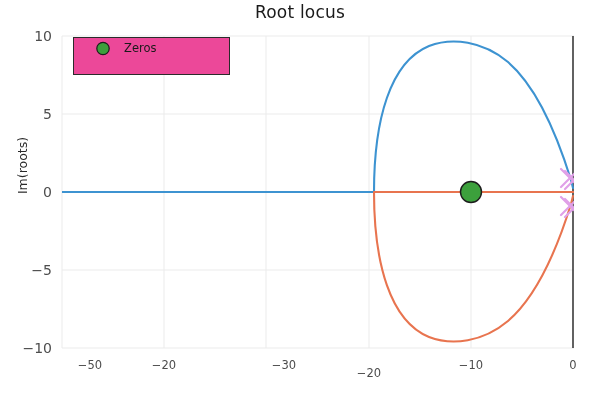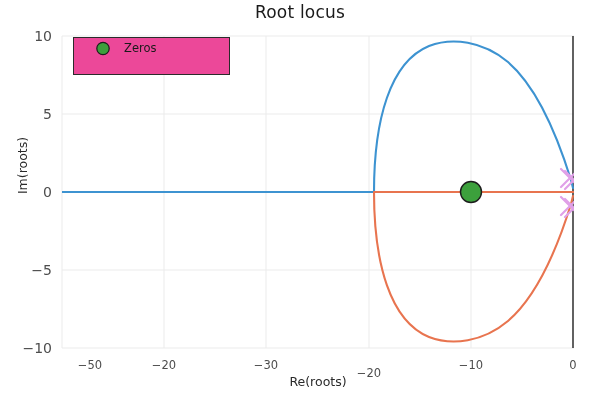--- a/index.html
+++ b/index.html
@@ -64,31 +64,30 @@
   svg{display:block;}
 </style>
 </head>
 <body>
 
 <div id="figure">
 
   <div class="title">Root locus</div>
 
   <div class="ylabel">Im(roots)</div>
-  <div class="xlabel">Re(roots)</div>
 
   <div class="tick-y" style="left:12px;top:36px;width:40px;">10</div>
   <div class="tick-y" style="left:12px;top:114px;width:40px;">5</div>
   <div class="tick-y" style="left:12px;top:192px;width:40px;">0</div>
   <div class="tick-y" style="left:12px;top:270px;width:40px;">−5</div>
   <div class="tick-y" style="left:12px;top:348px;width:40px;">−10</div>
 
   <div class="tick-x" style="left:62px;top:358px;margin-left:28px;">−50</div>
   <div class="tick-x" style="left:164px;top:358px;">−20</div>
-  <div class="tick-x" style="left:266px;top:358px;">−30</div>
+  <div class="tick-x" style="left:284px;top:358px;">−30</div>
   <div class="tick-x" style="left:369px;top:358px;margin-top:8px;">−20</div>
   <div class="tick-x" style="left:471px;top:358px;">−10</div>
   <div class="tick-x" style="left:573px;top:358px;">0</div>
 
   <svg width="600" height="400" viewBox="0 0 600 400">
     <defs>
       <clipPath id="plotclip">
           <rect x="62" y="36" width="512" height="312"></rect>
         </clipPath>
     </defs>

